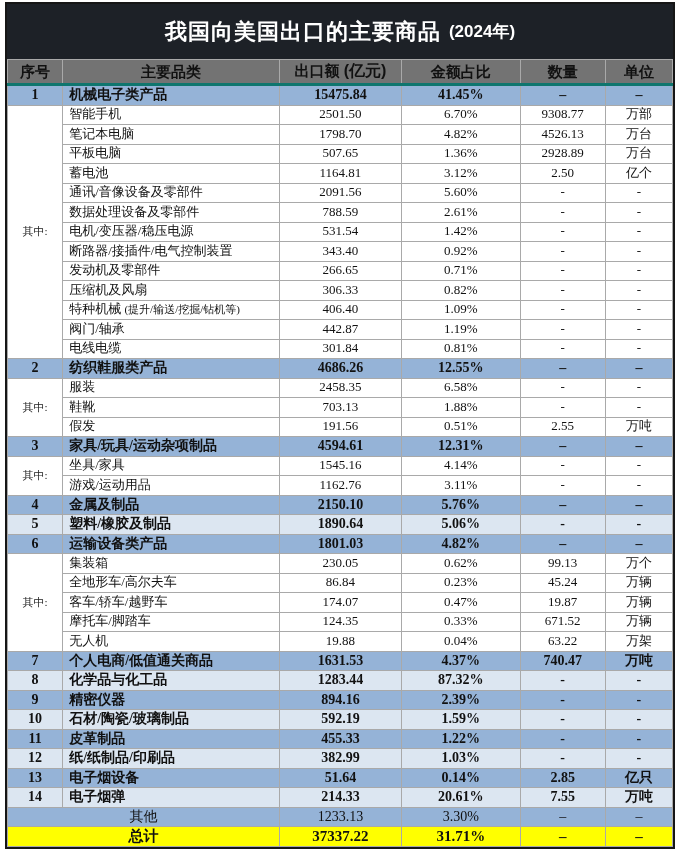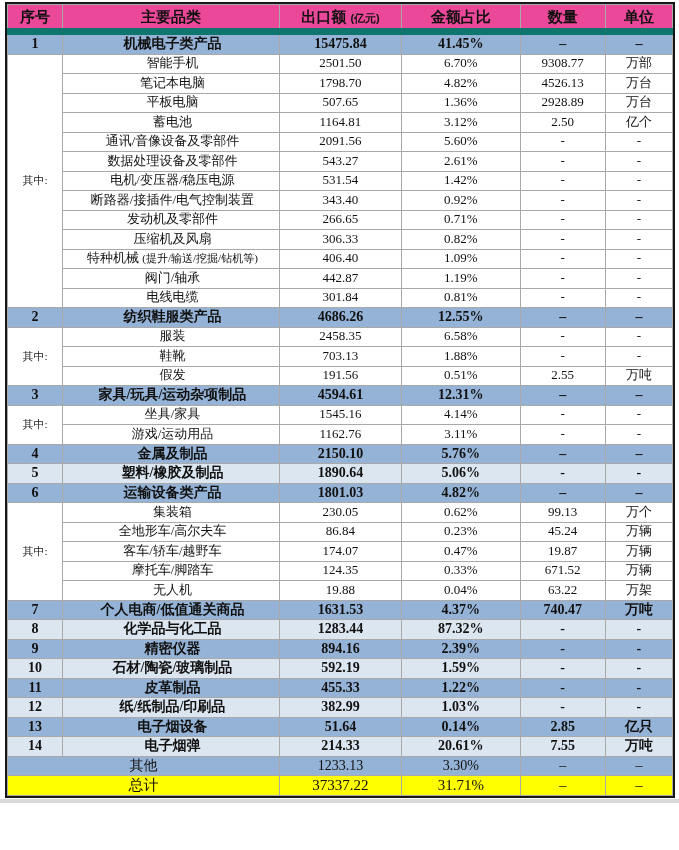--- a/index.html
+++ b/index.html
@@ -39,43 +39,47 @@
     padding:0 3px;
     text-align:center;
     white-space:nowrap;
     overflow:hidden;
     line-height:1.15;
     color:#111;
   }
   thead th {
     font-family:"Liberation Sans","DejaVu Sans",sans-serif;
     font-size:15px; font-weight:bold;
-    height:23px; background:#ec4899;
-    border-bottom:7px solid #0f766e;
-  }
-  thead .hnote { font-size:11px; font-weight:bold; }
+    height:23px; background:#737373;
+    border-bottom:3px solid #0f766e;
+  }
+  thead .hnote { font-size:16px; font-weight:bold; }
   tbody td { height:18.5px; font-size:13px; }
-  .name-cell { text-align:center; padding-left:6px; }
+  .name-cell { text-align:left; padding-left:6px; }
   .name-note { font-size:11px; }
   .group-cell { font-size:11px; color:#222; }
   .r-cat       { background:var(--category-row,#95b3d7); }
   .r-cat-light { background:var(--category-row-light,#dce6f1); }
   .r-cat td, .r-cat-light td { font-weight:bold; font-size:14px; }
   .r-sub { background:#ffffff; }
   .r-other { background:var(--category-row,#95b3d7); }
   .r-other td { font-size:14px; }
   .r-total { background:var(--total-row,#ffff00); }
-  .r-total td { font-weight:normal; font-size:15px; }
+  .r-total td { font-weight:bold; font-size:15px; }
   .name-merged { text-align:center;margin-left:12px; }
   .bottom-strip { height:4px; background:#d9d9d9; margin-top:1px; }
 </style>
 </head>
 <body>
 
 <div class="sheet">
+  <div class="title-bar">
+    <span class="title-main">我国向美国出口的主要商品</span>
+    <span class="title-year">(2024年)</span>
+  </div>
   <table>
     <colgroup>
       <col class="c-no">
         <col class="c-name">
         <col class="c-value">
         <col class="c-share">
         <col class="c-qty">
         <col class="c-unit">
     </colgroup>
     <thead>
@@ -128,21 +132,21 @@
         </tr>
         <tr class="r-sub">
           <td class="name-cell"><span>通讯/音像设备及零部件</span></td>
           <td class="num">2091.56</td>
           <td class="num">5.60%</td>
           <td class="num">-</td>
           <td class="num">-</td>
         </tr>
         <tr class="r-sub">
           <td class="name-cell"><span>数据处理设备及零部件</span></td>
-          <td class="num">543.27</td>
+          <td class="num">788.59</td>
           <td class="num">2.61%</td>
           <td class="num">-</td>
           <td class="num">-</td>
         </tr>
         <tr class="r-sub">
           <td class="name-cell"><span>电机/变压器/稳压电源</span></td>
           <td class="num">531.54</td>
           <td class="num">1.42%</td>
           <td class="num">-</td>
           <td class="num">-</td>

